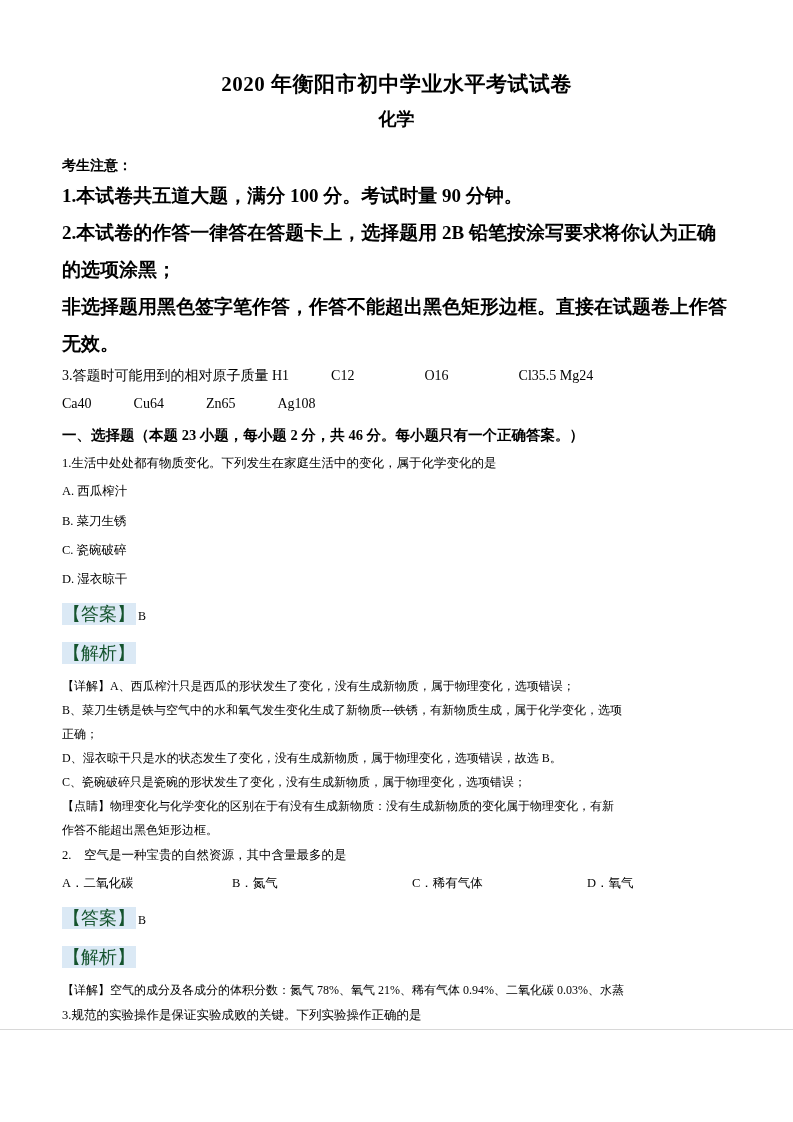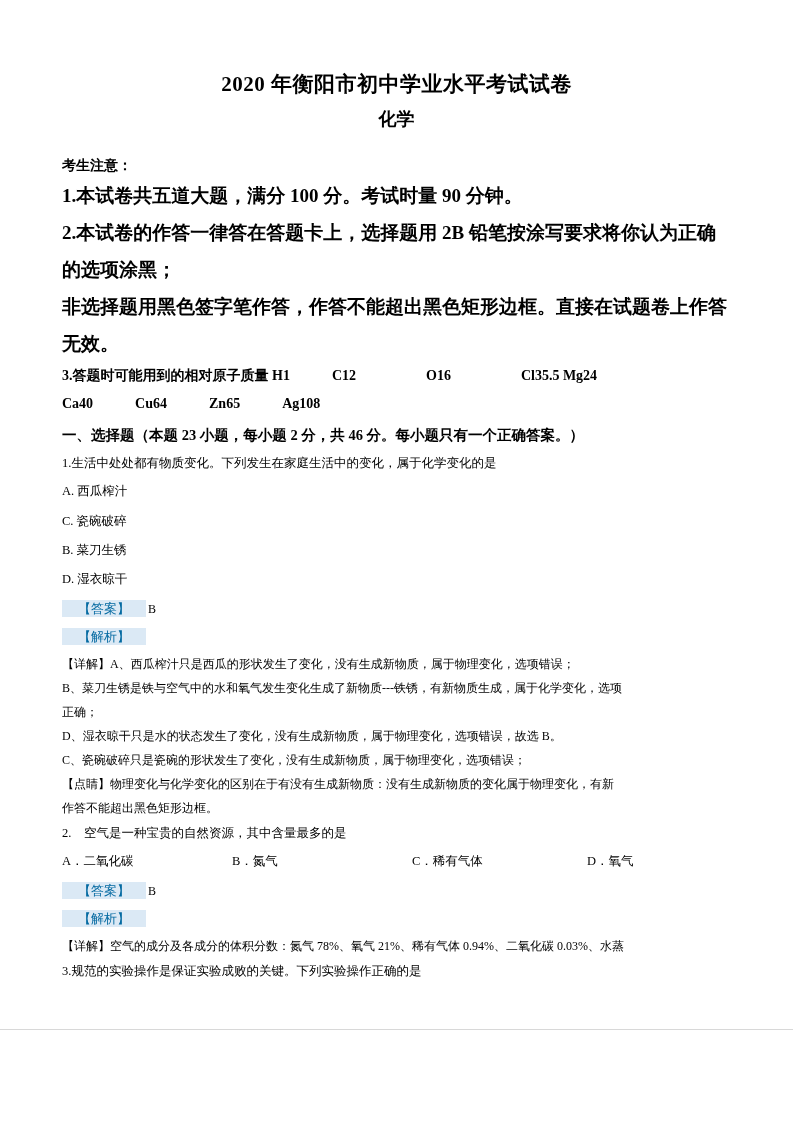--- a/index.html
+++ b/index.html
@@ -46,21 +46,21 @@
   .notice-line {
     font-size: 19px;
     font-weight: bold;
     line-height: 1.95;
   }
   .notice-line.wrap {
     text-indent: 0;
   }
   .atomic-row {
     font-size: 14px;
-    font-weight: bold;
+    font-weight: normal;
     line-height: 1.95;
     white-space: pre;
   }
   .section-head {
     font-size: 14.5px;
     font-weight: bold;
     line-height: 2.0;
     margin-top: 4px;
   }
   .q-stem {
@@ -78,23 +78,23 @@
   }
   .opt-row span.o {
     display: inline-block;
   }
   .tagline {
     font-size: 12px;
     line-height: 2.2;
   }
   .tag {
     background: #dbe9f5;
-    color: #0369a1;
-    padding: 1px 16px;
-    font-size: 13px;
+    color: #14532d;
+    padding: 1px 1px;
+    font-size: 18px;
   }
   .tag-plain {
     font-size: 12px;
     margin-left: 2px;
   }
   .expl {
     font-size: 12px;
     line-height: 2.0;
   }
   .footer-line {
@@ -118,22 +118,22 @@
   <div class="notice-line">1.本试卷共五道大题，满分 100 分。考试时量 90 分钟。</div>
   <div class="notice-line">2.本试卷的作答一律答在答题卡上，选择题用 2B 铅笔按涂写要求将你认为正确的选项涂黑；</div>
   <div class="notice-line wrap">非选择题用黑色签字笔作答，作答不能超出黑色矩形边框。直接在试题卷上作答无效。</div>
   <div class="atomic-row">3.答题时可能用到的相对原子质量 H1　　　C12　　　　　O16　　　　　Cl35.5 Mg24</div>
   <div class="atomic-row">Ca40　　　Cu64　　　Zn65　　　Ag108</div>
 
   <div class="section-head">一、选择题（本题 23 小题，每小题 2 分，共 46 分。每小题只有一个正确答案。）</div>
 
   <div class="q-stem">1.生活中处处都有物质变化。下列发生在家庭生活中的变化，属于化学变化的是</div>
   <div class="opt">A. 西瓜榨汁</div>
+  <div class="opt">B. 菜刀生锈</div>
   <div class="opt">C. 瓷碗破碎</div>
-  <div class="opt">B. 菜刀生锈</div>
   <div class="opt">D. 湿衣晾干</div>
 
   <div class="tagline">
     <span class="tag">【答案】</span><span class="tag-plain">B</span>
   </div>
   <div class="tagline">
     <span class="tag">【解析】</span>
   </div>
 
   <div class="expl">【详解】A、西瓜榨汁只是西瓜的形状发生了变化，没有生成新物质，属于物理变化，选项错误；</div>

